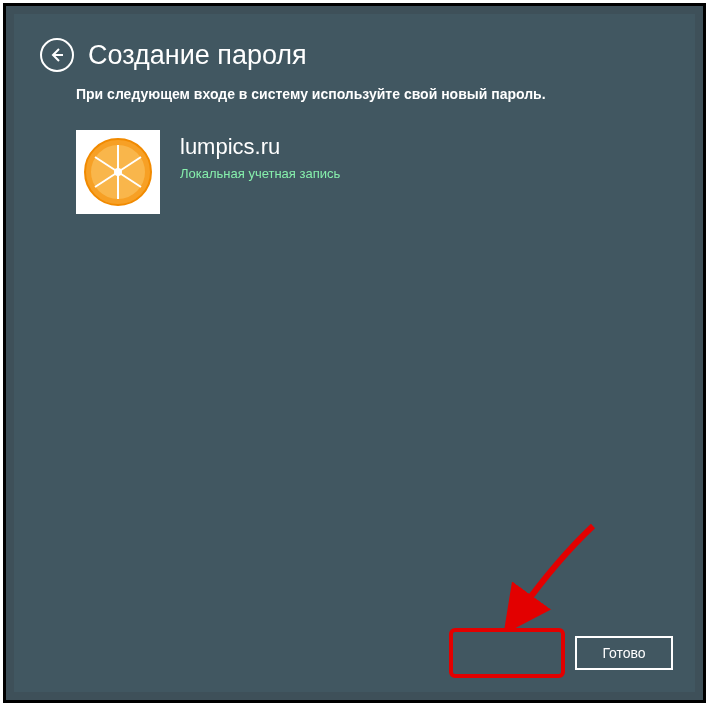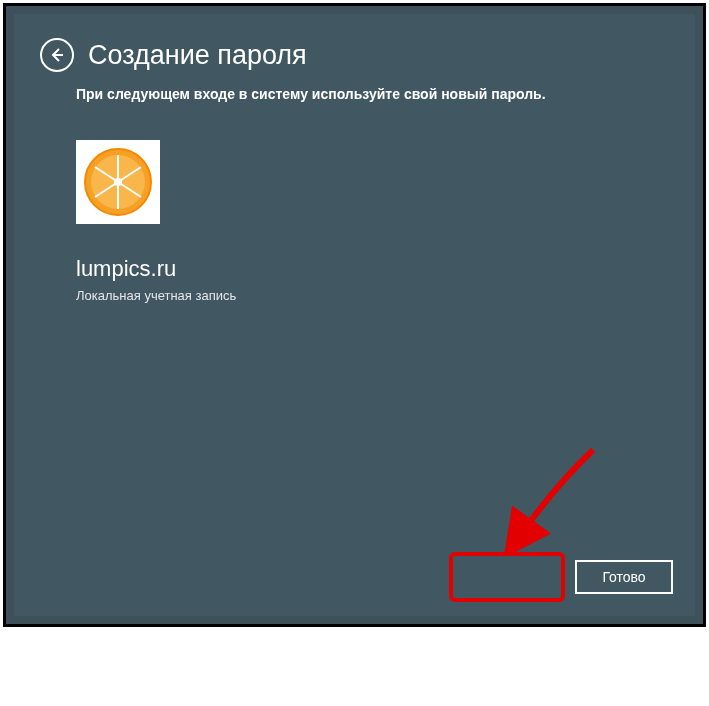--- a/index.html
+++ b/index.html
@@ -6,21 +6,21 @@
   body {
     width: 709px;
     height: 706px;
     background: #ffffff;
     font-family: "Segoe UI", Arial, sans-serif;
     overflow: hidden;
   }
   .outer-frame {
     position: absolute;
     top: 3px; left: 3px;
-    width: 703px; height: 624px;
+    width: 703px; height: 700px;
     border: 3px solid #000;
     background: #3e5059;
   }
   .inner-panel {
     position: absolute;
     top: 8px; left: 8px; right: 8px; bottom: 8px;
     background: #415761;
   }
   .header-row {
     position: absolute;
@@ -44,38 +44,37 @@
   }
   .subtitle {
     position: absolute;
     top: 72px; left: 62px;
     color: #fff;
     font-size: 14px;
     font-weight: 700;
   }
   .account-block {
     position: absolute;
-    top: 126px; left: 62px;
+    top: 116px; left: 62px;
     display: flex;
-    gap: 28px;
-    flex-direction: column;
+    gap: 20px;
   }
   .avatar {
     width: 84px; height: 84px;
     background: #fff;
     display: flex; align-items: center; justify-content: center;
   }
   .account-name {
     color: #fff;
     font-size: 22px;
     font-weight: 300;
     margin-top: 4px;
   }
   .account-type {
-    color: #e5e5e5;
+    color: #86efac;
     font-size: 13px;
     font-weight: 400;
     margin-top: 6px;
   }
   .button-bar {
     position: absolute;
     bottom: 22px; right: 22px;
     display: flex;
     gap: 14px;
   }

